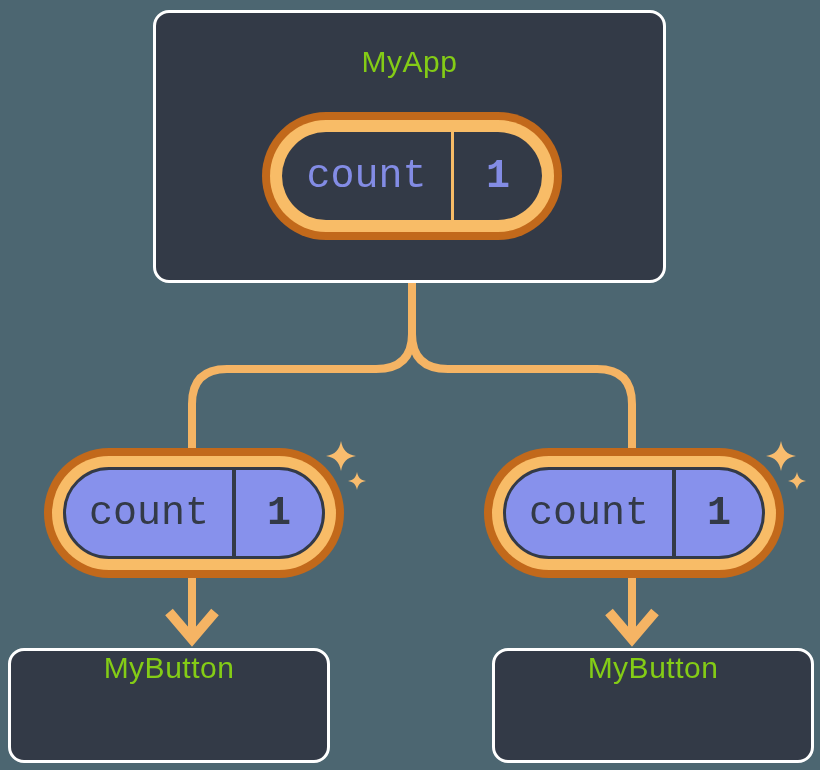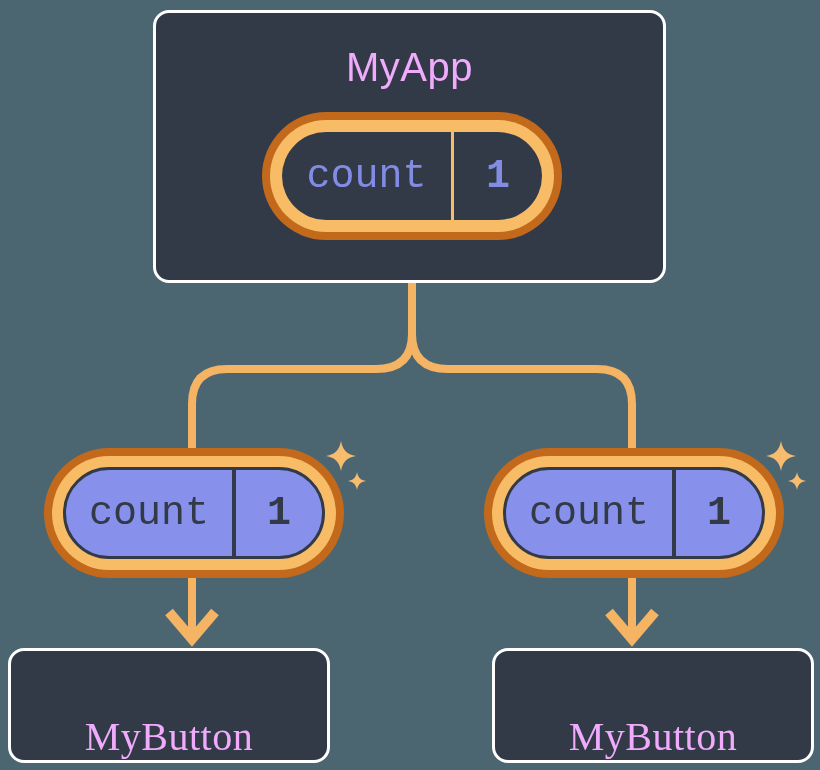--- a/index.html
+++ b/index.html
@@ -14,25 +14,25 @@
   .connector-layer{
     position:absolute;left:0;top:0;width:820px;height:770px;z-index:1;
   }
   .node-card{
     position:absolute;z-index:2;
     background:#333A47;
     border:3px solid #FFFFFF;
     border-radius:16px;
   }
   .root-card{left:153px;top:10px;width:513px;height:273px;padding-top:32px;text-align:center;}
-  .leaf-card{display:flex;align-items:flex-end;justify-content:center;font-family:Liberation Serif, serif;}
+  .leaf-card{display:flex;align-items:flex-start;justify-content:center;}
   .leaf-card.left{left:8px;top:648px;width:322px;height:115px;}
   .leaf-card.right{left:492px;top:648px;width:322px;height:115px;}
   .card-title{
-    color:#f0abfc;font-size:40px;font-weight:500;letter-spacing:.5px;
+    color:#84cc16;font-size:30px;font-weight:500;letter-spacing:.5px;
   }
   .pill{
     position:absolute;z-index:2;
     background:#C2691B;
     border-radius:999px;
     padding:8px;
   }
   .pill.root-pill{left:262px;top:112px;width:300px;height:128px;}
   .pill.child-pill-left{left:44px;top:448px;width:300px;height:130px;}
   .pill.child-pill-right{left:484px;top:448px;width:300px;height:130px;}

